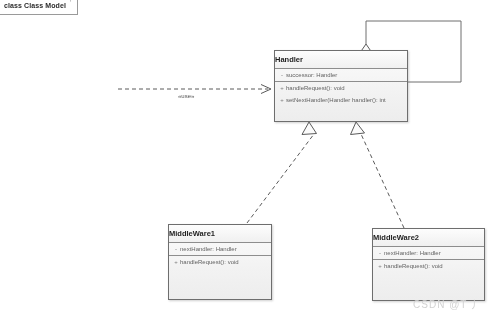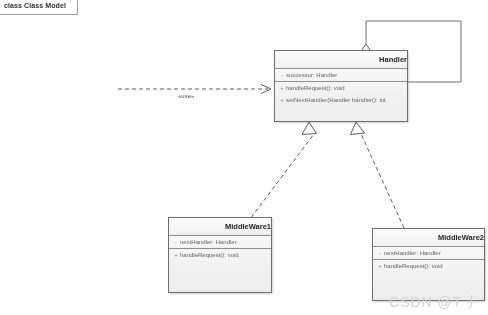--- a/index.html
+++ b/index.html
@@ -63,21 +63,21 @@
   .uml-class {
     position: absolute;
     box-sizing: border-box;
     border: 1px solid #6e6e6e;
     background: linear-gradient(to bottom, #fbfbfb 0%, #f2f2f2 60%, #ededed 100%);
     box-shadow: 1px 1px 2px rgba(120,120,120,0.35);
   }
   .uml-title {
     height: 17px;
     line-height: 17px;
-    text-align: right;
+    text-align: left;
     font-size: 7.5px;
     font-weight: bold;
     color: #1d1d1d;
     background: linear-gradient(to bottom, #fdfdfd 0%, #f0f0f0 100%);
     white-space: nowrap;
     overflow: hidden;
   }
   .uml-compartment {
     border-top: 1px solid #8d8d8d;
     padding: 0;
@@ -95,21 +95,21 @@
     display: inline-block;
     width: 8px;
     text-align: center;
     color: #7d7d7d;
     font-size: 6px;
   }
 
   
   #class-client   { left: 14px;  top: 57px;  width: 104px; height: 64px; }
   #class-handler  { left: 274px; top: 50px;  width: 134px; height: 72px; }
-  #class-mw1      { left: 168px; top: 217px; width: 104px; height: 76px; }
+  #class-mw1      { left: 168px; top: 224px; width: 104px; height: 76px; }
   #class-mw2      { left: 372px; top: 228px; width: 113px; height: 73px; }
 
   #class-client .uml-title { line-height: 30px; height: 30px; }
 
   
   .edge-svg {
     position: absolute;
     left: 0;
     top: 0;
     width: 488px;
@@ -145,21 +145,21 @@
     color: #555555;
     white-space: nowrap;
   }
   #label-use { left: 178px; top: 93px; }
 
   
   #watermark {
     position: absolute;
     right: 6px;
     bottom: 3px;
-    font-size: 14px;
+    font-size: 10px;
     color: #d2d2d2;
     letter-spacing: 1px;
     white-space: nowrap;
     user-select: none;
   }
 </style>
 </head>
 <body>
 
 <div id="canvas">

